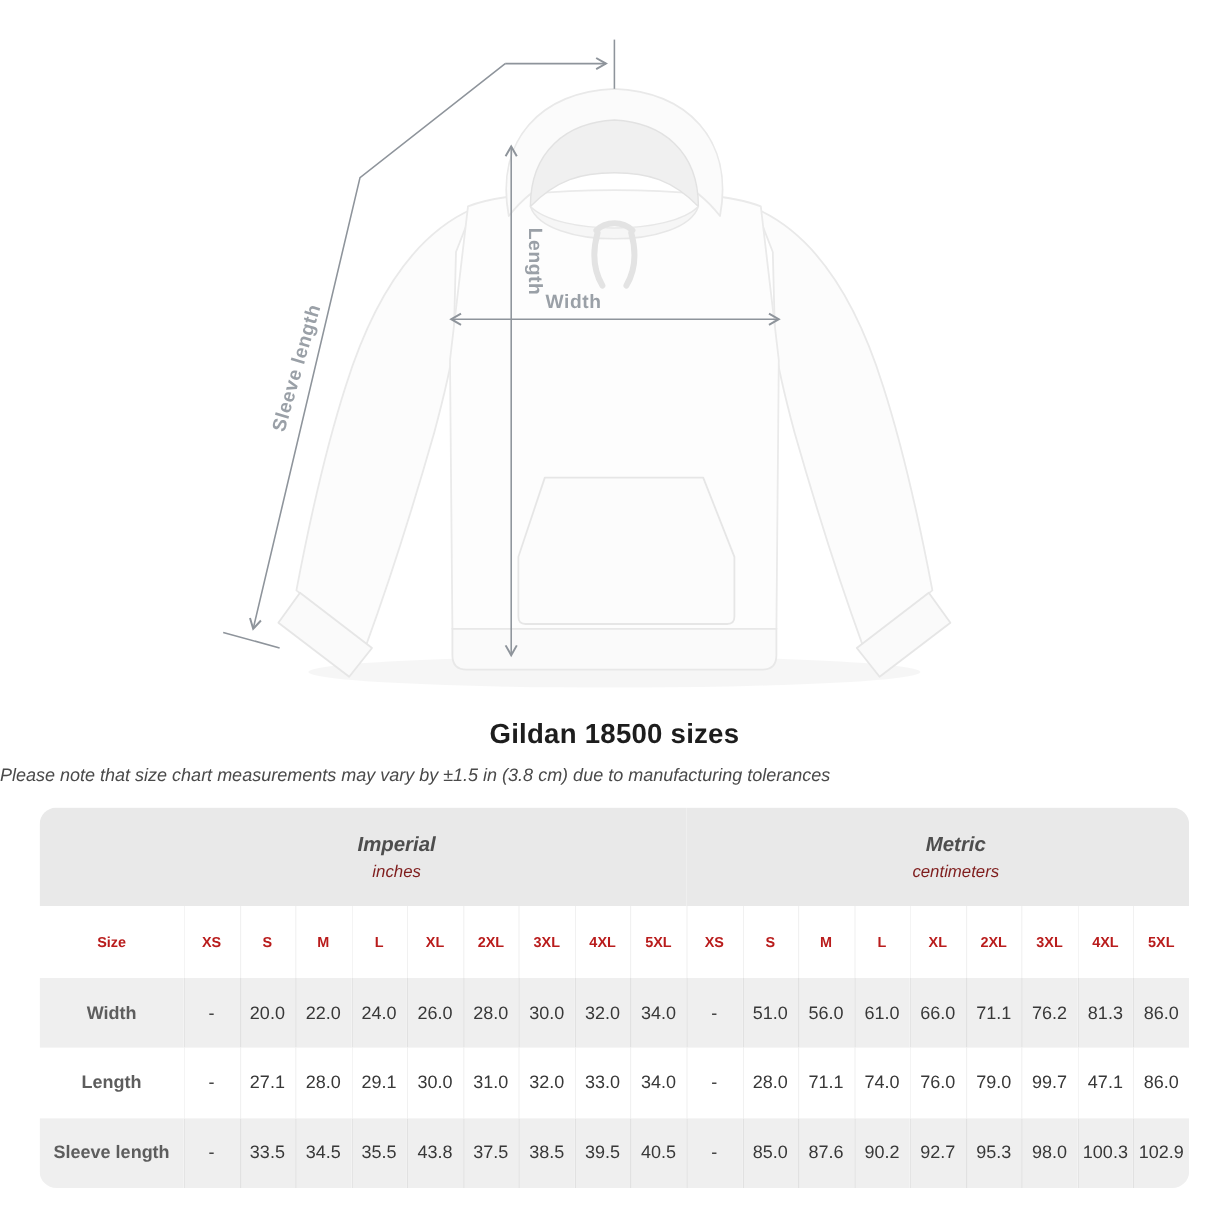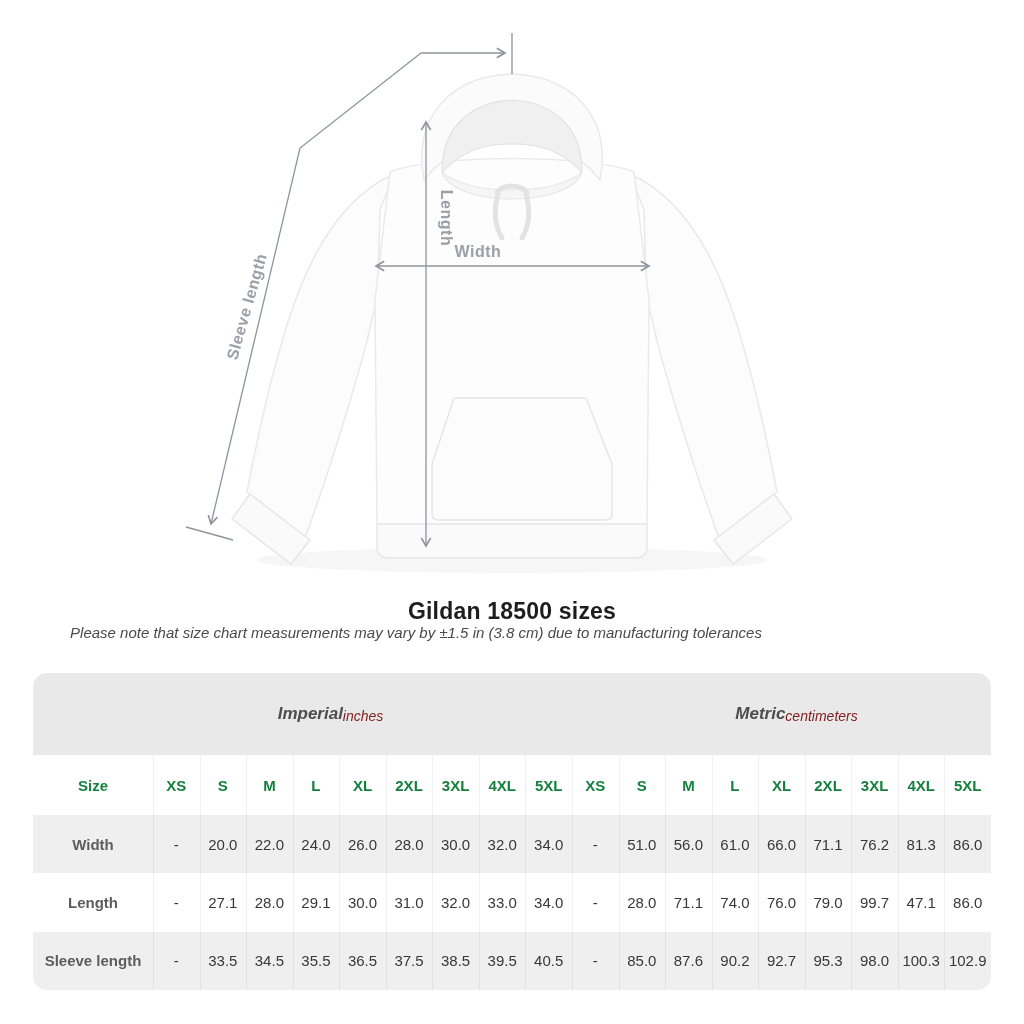--- a/index.html
+++ b/index.html
@@ -9,38 +9,38 @@
   }
   
   #diagram{position:absolute;left:0;top:0;width:1024px;height:580px;}
   .ann-label{font-family:"Liberation Sans","DejaVu Sans",sans-serif;font-size:16px;font-weight:bold;fill:#9aa0a7;letter-spacing:.5px;}
   
   .title{
     position:absolute;left:0;top:598px;width:1024px;text-align:center;
     font-size:23px;font-weight:bold;color:#1d1d1d;letter-spacing:.2px;
   }
   .subtitle{
-    position:absolute;left:0;top:624px;width:832px;text-align:center;
+    position:absolute;left:0;top:638px;width:832px;
     font-size:15px;font-style:italic;color:#4a4a4a;
   }
   
   .chart{
     position:absolute;left:33px;top:673px;width:958px;height:317px;
     border-radius:14px;overflow:hidden;background:#ffffff;
     display:grid;grid-template-columns:120px repeat(18,1fr);
     grid-template-rows:82px 60px repeat(3,1fr);
   }
   .row{display:contents;}
   .cell{display:flex;align-items:center;justify-content:center;min-width:0;}
-  .band{background:#e9e9e9;flex-direction:row;}
+  .band{background:#e9e9e9;flex-direction:column;}
   .band-imperial{grid-column:1 / 11;padding-left:56px;}
   .band-metric{grid-column:11 / 20;padding-left:30px;}
   .band-name{font-size:17px;font-weight:bold;font-style:italic;color:#4e4e4e;}
   .band-unit{font-size:14px;font-style:italic;color:#7f1d1d;margin-top:4px;}
-  .hdr{font-size:15px;font-weight:bold;color:#15803d;}
+  .hdr{font-size:12px;font-weight:bold;color:#b91c1c;}
   .row-label{font-size:15px;font-weight:bold;color:#5d5d5d;}
   .num{font-size:15px;color:#383838;}
   .stripe .cell{background:#efefef;}
   .row .cell:not(:first-child){box-shadow:inset 1px 0 0 rgba(0,0,0,0.055);}
   .row .band{box-shadow:none !important;}
 </style>
 </head>
 <body>
 
 <div id="stage">
@@ -168,21 +168,21 @@
       <div class="cell num">47.1</div>
       <div class="cell num">86.0</div>
     </div>
 
     <div class="row stripe">
       <div class="cell row-label">Sleeve length</div>
       <div class="cell num">-</div>
       <div class="cell num">33.5</div>
       <div class="cell num">34.5</div>
       <div class="cell num">35.5</div>
-      <div class="cell num">36.5</div>
+      <div class="cell num">43.8</div>
       <div class="cell num">37.5</div>
       <div class="cell num">38.5</div>
       <div class="cell num">39.5</div>
       <div class="cell num">40.5</div>
       <div class="cell num">-</div>
       <div class="cell num">85.0</div>
       <div class="cell num">87.6</div>
       <div class="cell num">90.2</div>
       <div class="cell num">92.7</div>
       <div class="cell num">95.3</div>

